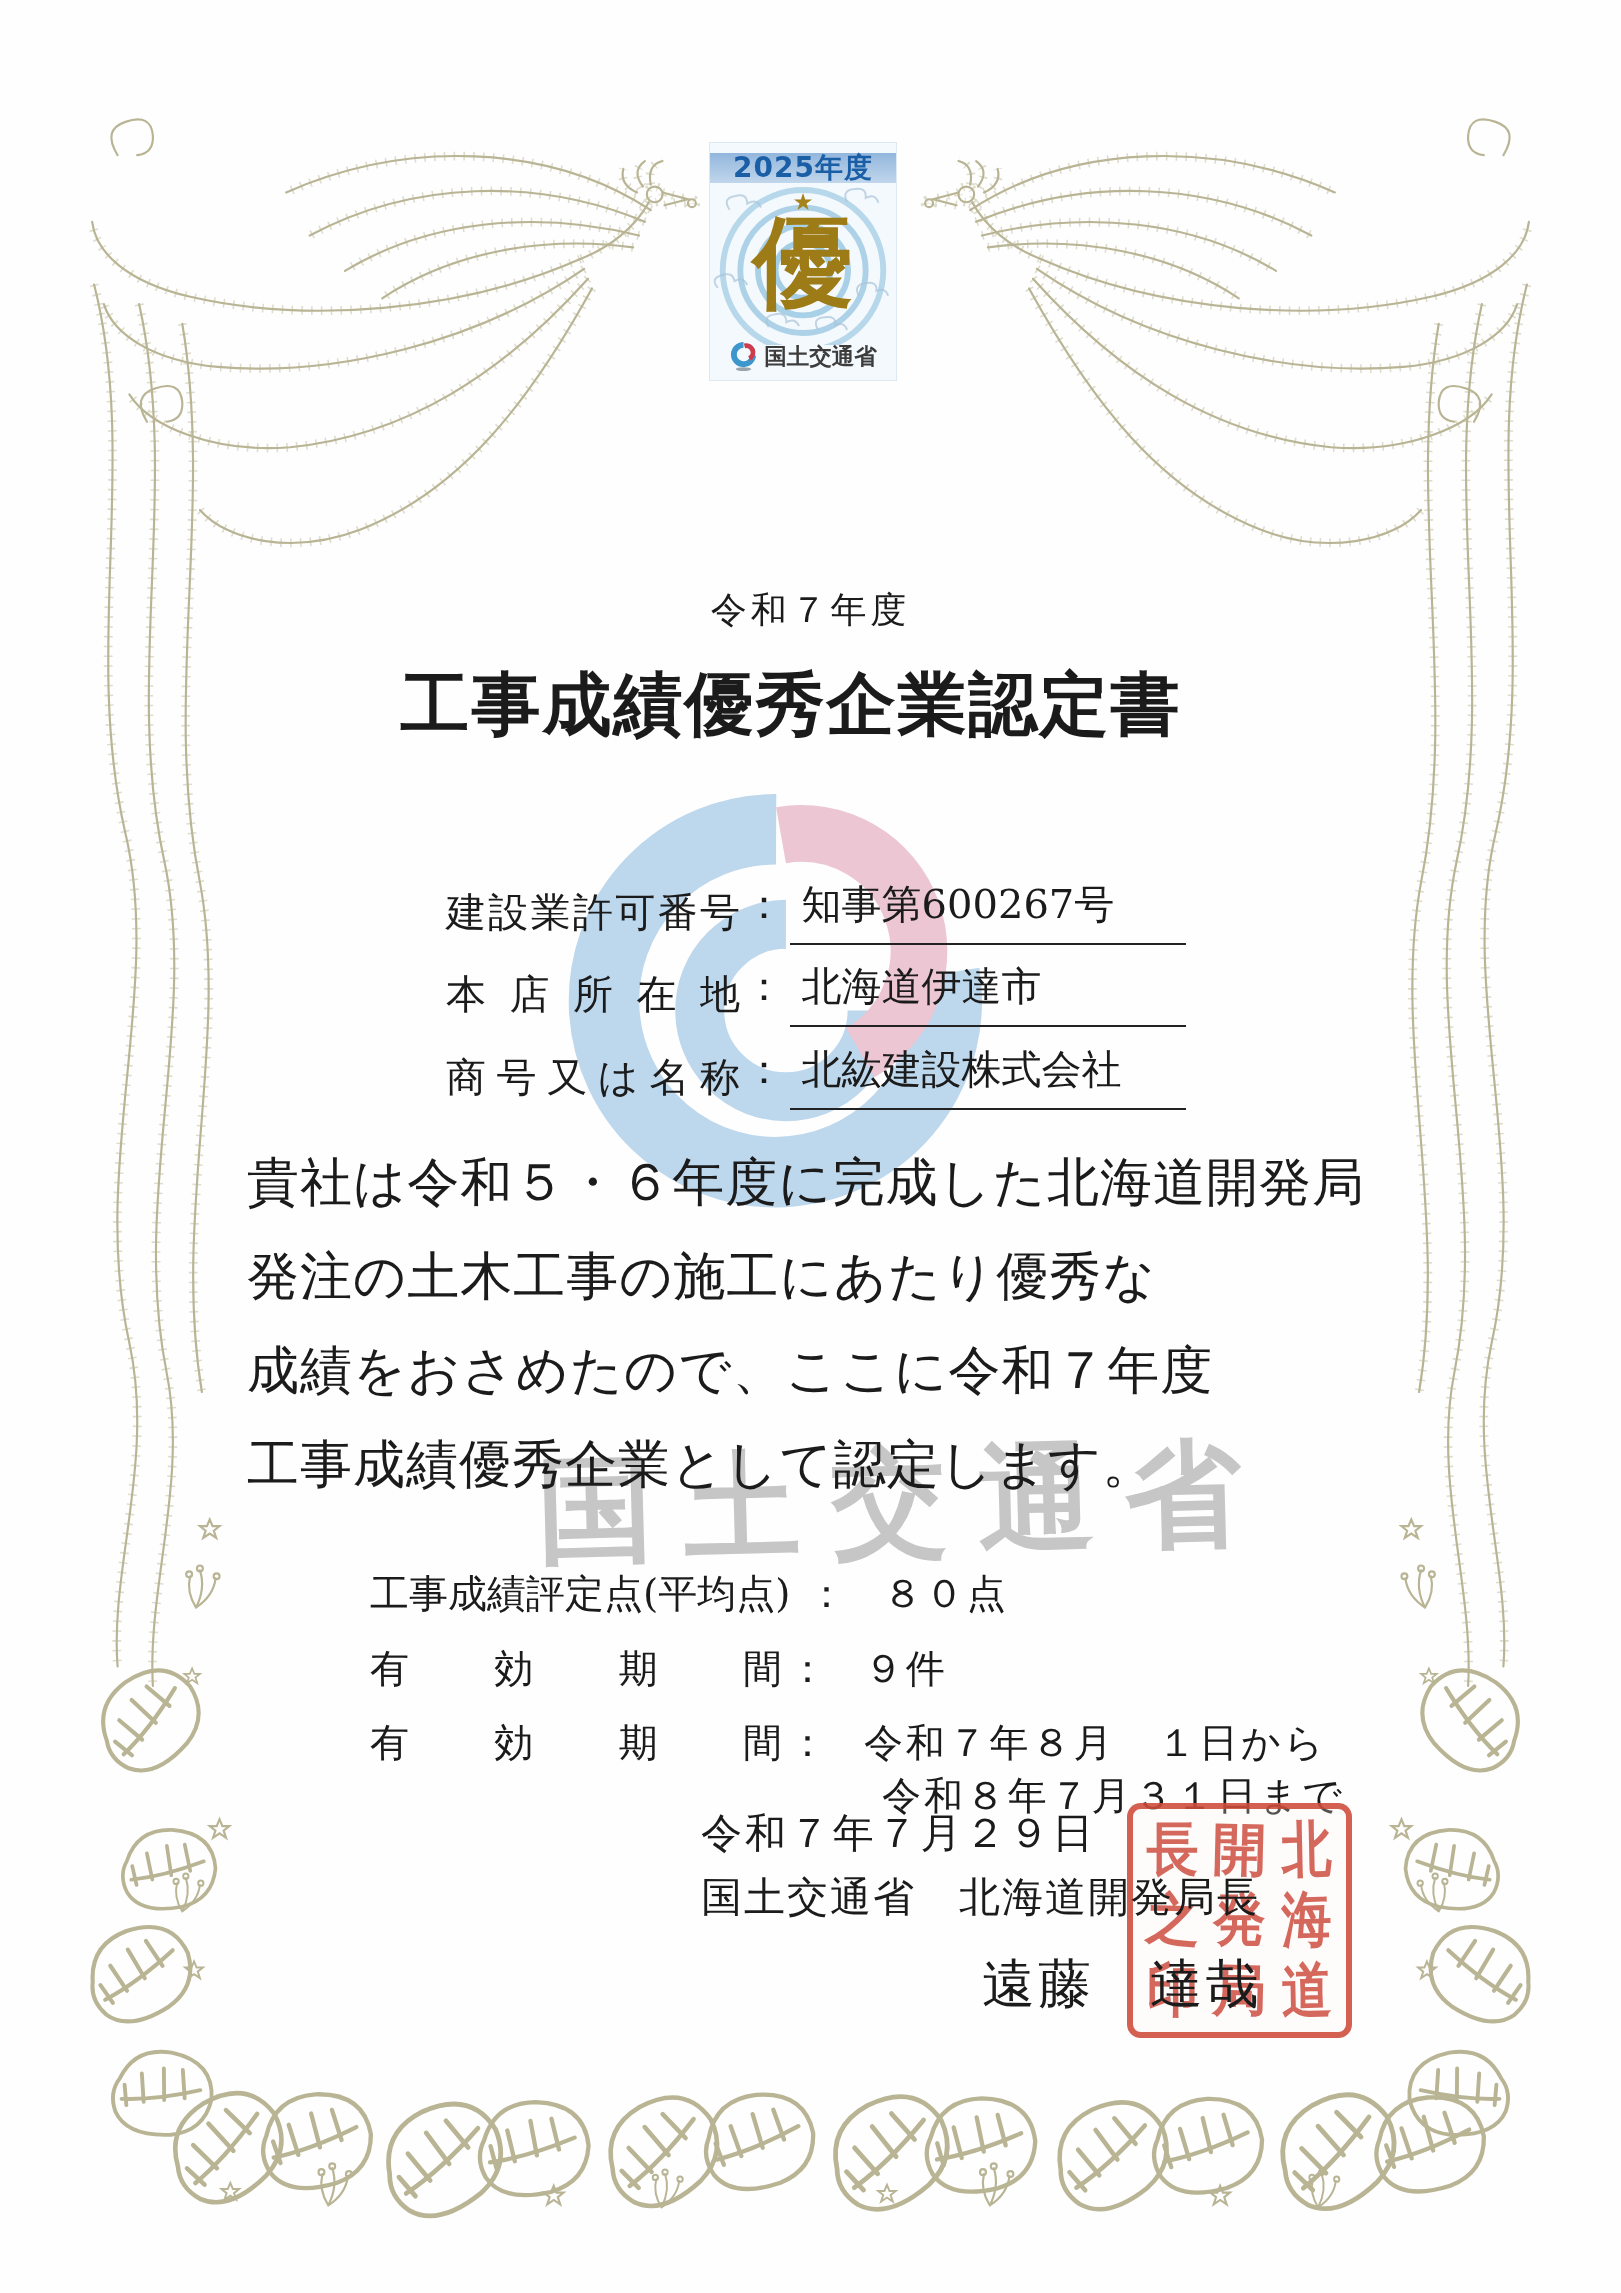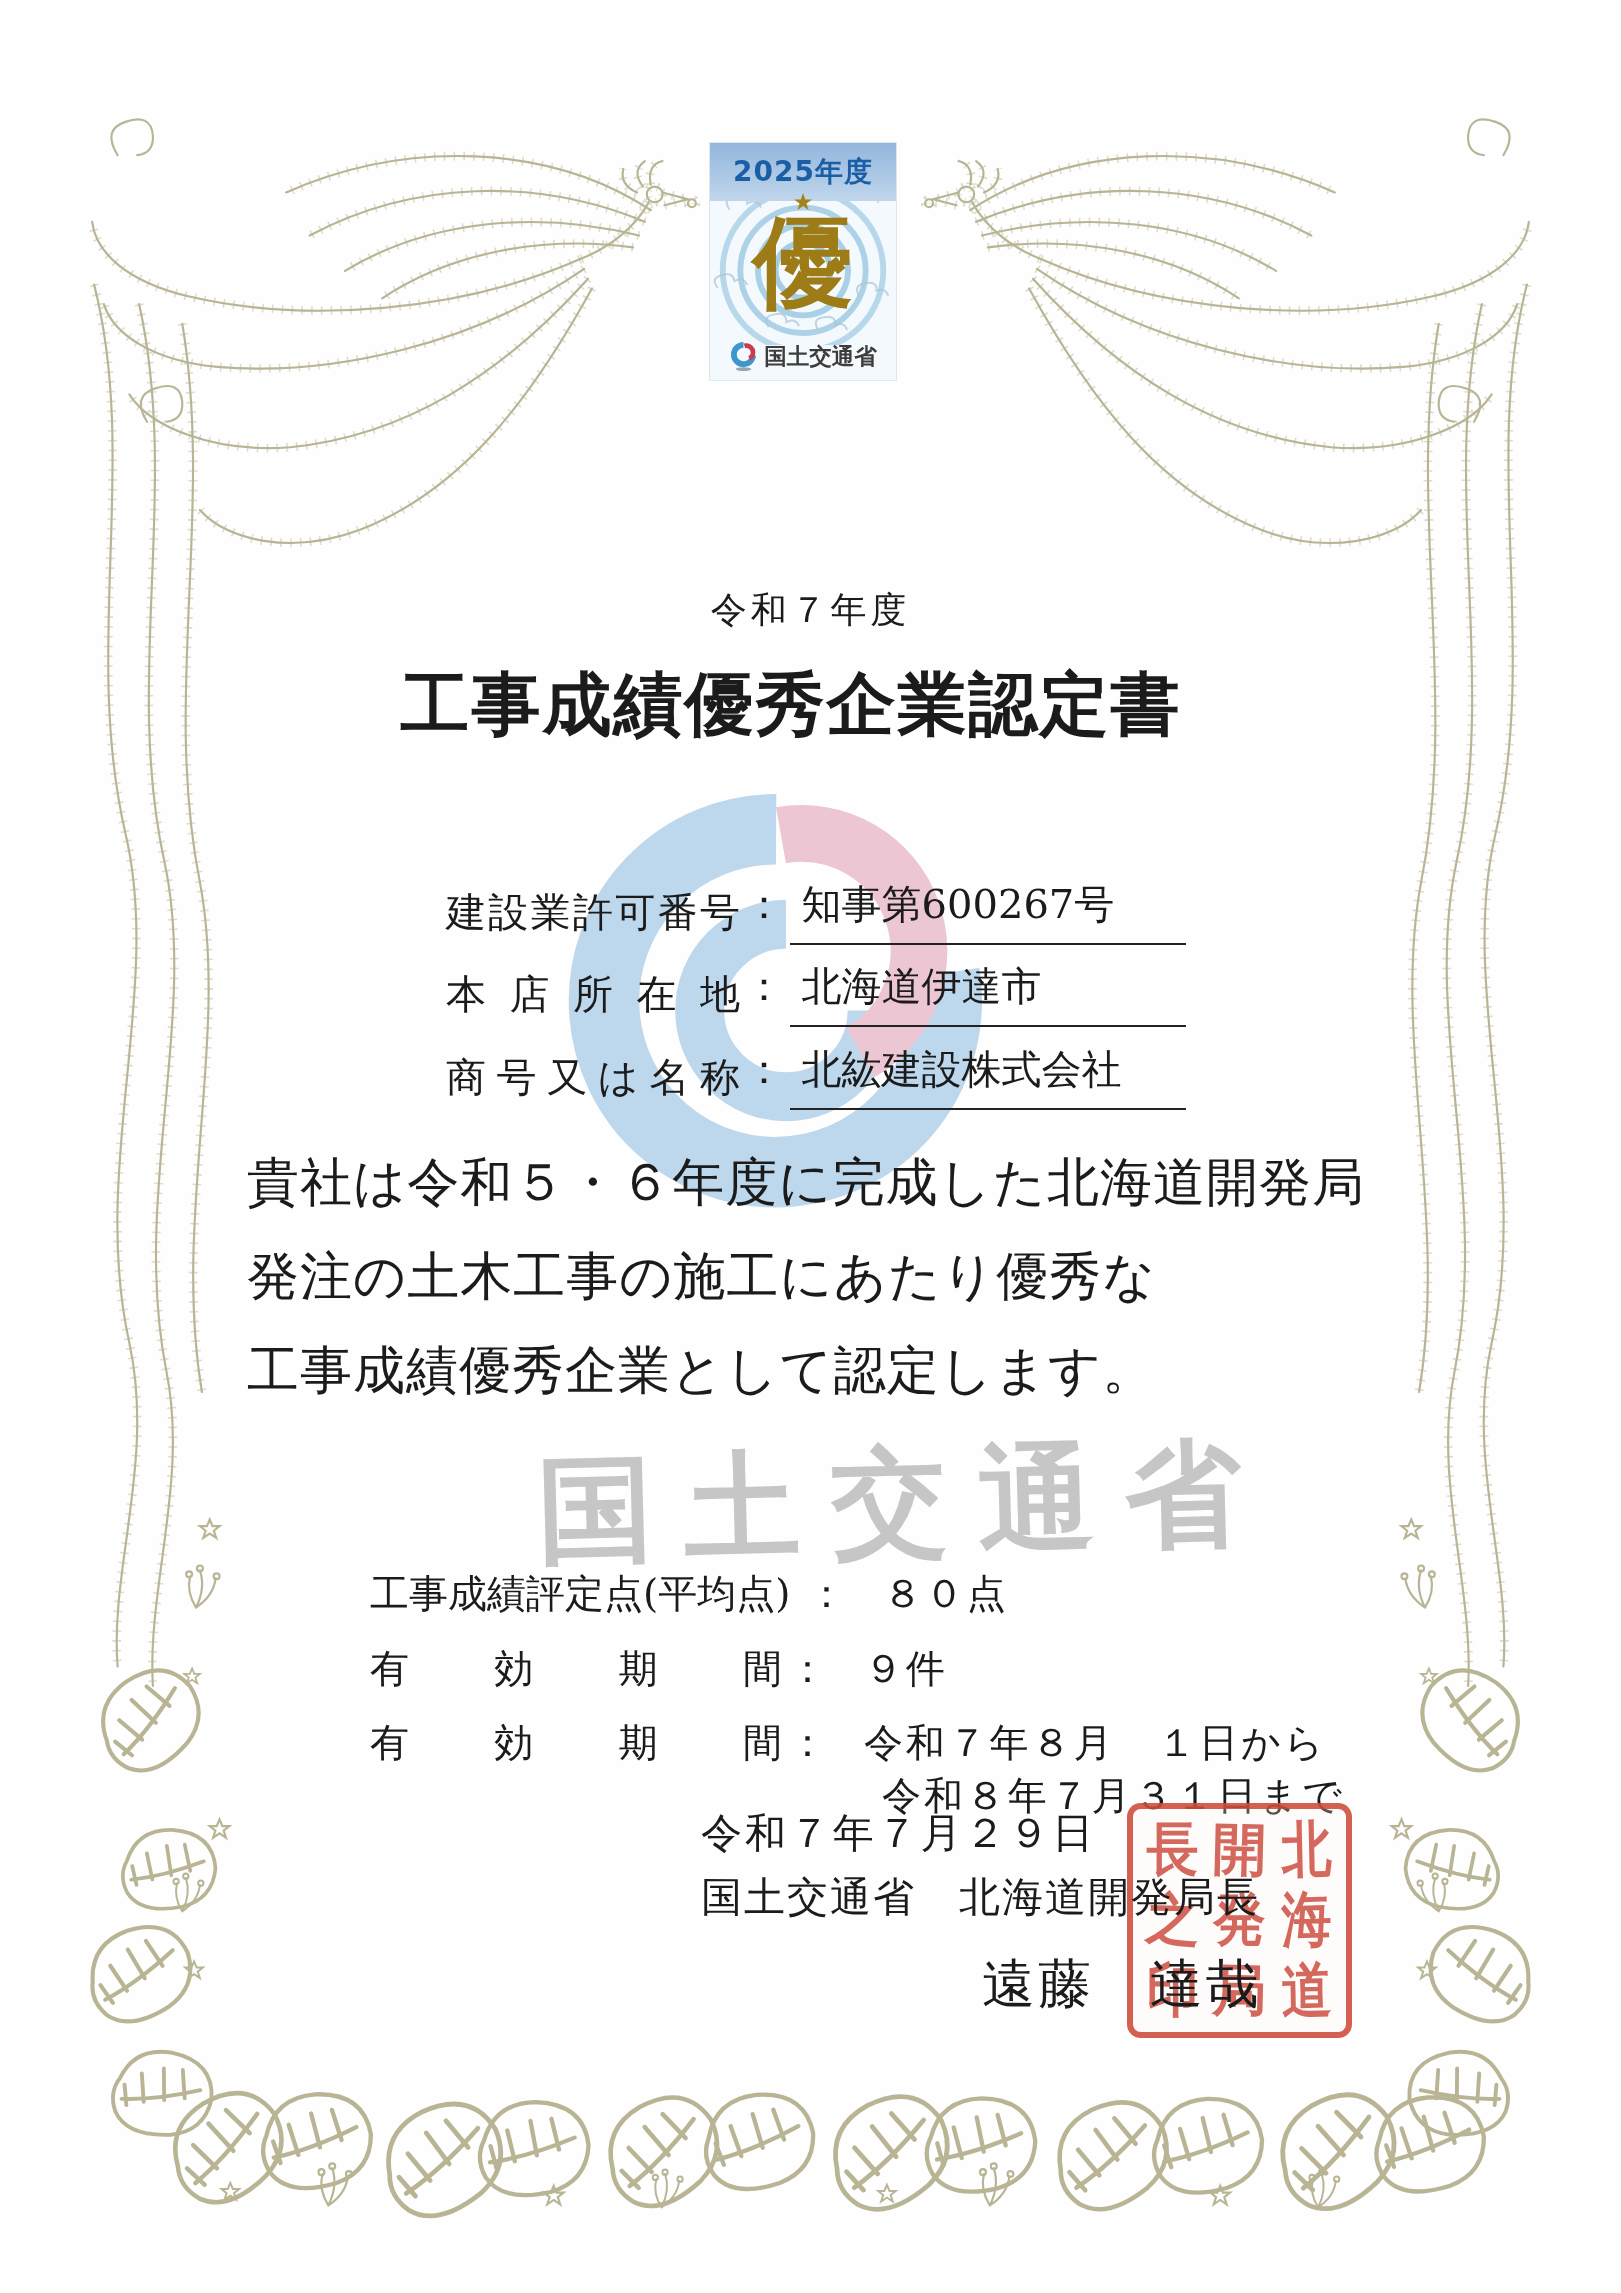--- a/index.html
+++ b/index.html
@@ -7,21 +7,21 @@
     position:relative;width:1621px;height:2294px;background:#fefefe;
     overflow:hidden;font-family:"DejaVu Serif", serif;color:#1b1b1b;
   }
   
   .border-svg{position:absolute;left:0;top:0;width:1621px;height:2294px;z-index:0;}
   .orn{stroke:#b8b494;fill:none;stroke-width:2.2;stroke-linecap:round;}
   .dash{stroke:#b8b494;fill:none;stroke-width:9;stroke-dasharray:1.6 8.4;opacity:.45;stroke-linecap:butt;}
   
   .badge{position:absolute;left:710px;top:143px;width:186px;height:237px;z-index:3;background:#f3f9fd;box-shadow:0 0 0 1px #dce8f2;}
   .badge-rings{position:absolute;left:0;top:37px;width:186px;height:165px;}
-  .badge-banner{position:absolute;left:0;top:0;width:186px;height:58px;
+  .badge-banner{position:absolute;left:0;top:10px;width:186px;height:30px;
     background:linear-gradient(180deg,#93b6dd,#c0d6ec);display:flex;align-items:center;justify-content:center;}
   .badge-banner span{font-family:"DejaVu Sans",sans-serif;font-weight:bold;font-size:28px;color:#1a5ea6;letter-spacing:1px;}
   .badge-star{position:absolute;left:0;top:45px;width:186px;text-align:center;font-size:23.5px;color:#a5831c;z-index:2;}
   .badge-yuu{position:absolute;left:0;top:61px;width:186px;text-align:center;
     font-size:100px;line-height:116px;font-weight:bold;color:#9d7c17;z-index:2;}
   .badge-footer{position:absolute;left:0;bottom:7.8px;width:186px;display:flex;align-items:center;justify-content:center;gap:5.9px;z-index:2;}
   .badge-footer span{font-family:"DejaVu Sans",sans-serif;font-weight:bold;font-size:22.5px;color:#3c3c3c;}
   
   .logo-watermark{position:absolute;left:534px;top:751px;width:495px;height:475px;z-index:1;}
   .text-watermark{position:absolute;left:537px;top:1443px;z-index:1;
@@ -215,20 +215,21 @@
   <div class="field-row fr2">
     <span class="jlabel">本店所在地</span><span class="colon">：</span><span class="value">北海道伊達市</span>
   </div>
   <div class="field-row fr3">
     <span class="jlabel">商号又は名称</span><span class="colon">：</span><span class="value">北紘建設株式会社</span>
   </div>
 
   <div class="body-text">
     <div>貴社は令和５・６年度に完成した北海道開発局</div>
     <div>発注の土木工事の施工にあたり優秀な</div>
+    <div>成績をおさめたので、ここに令和７年度</div>
     <div>工事成績優秀企業として認定します。</div>
   </div>
 
   <div class="detail-row dr1">
     <span class="dlabel w440">工事成績評定点(平均点)</span><span class="colon">：</span><span class="dvalue">８０点</span>
   </div>
   <div class="detail-row dr2">
     <span class="dlabel just">有効期間</span><span class="colon">：</span><span class="dvalue">９件</span>
   </div>
   <div class="detail-row dr3">

